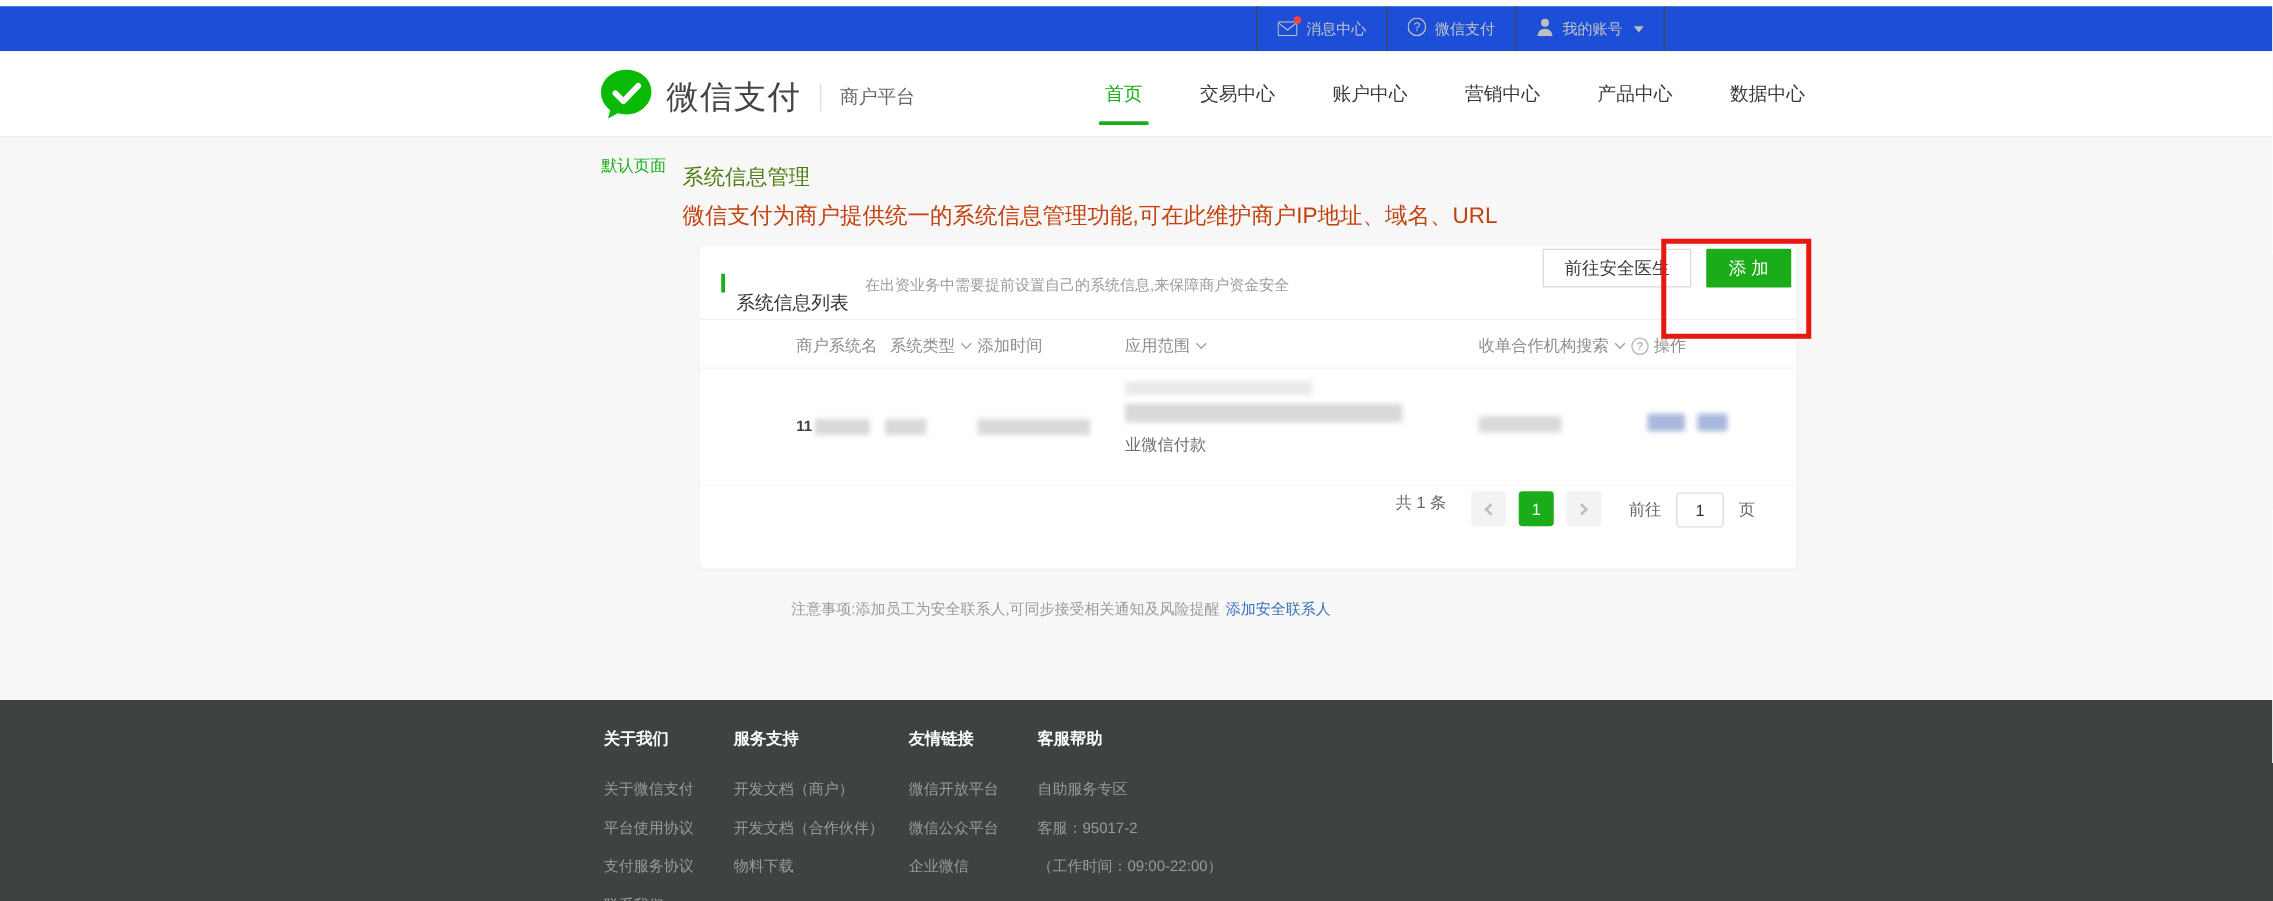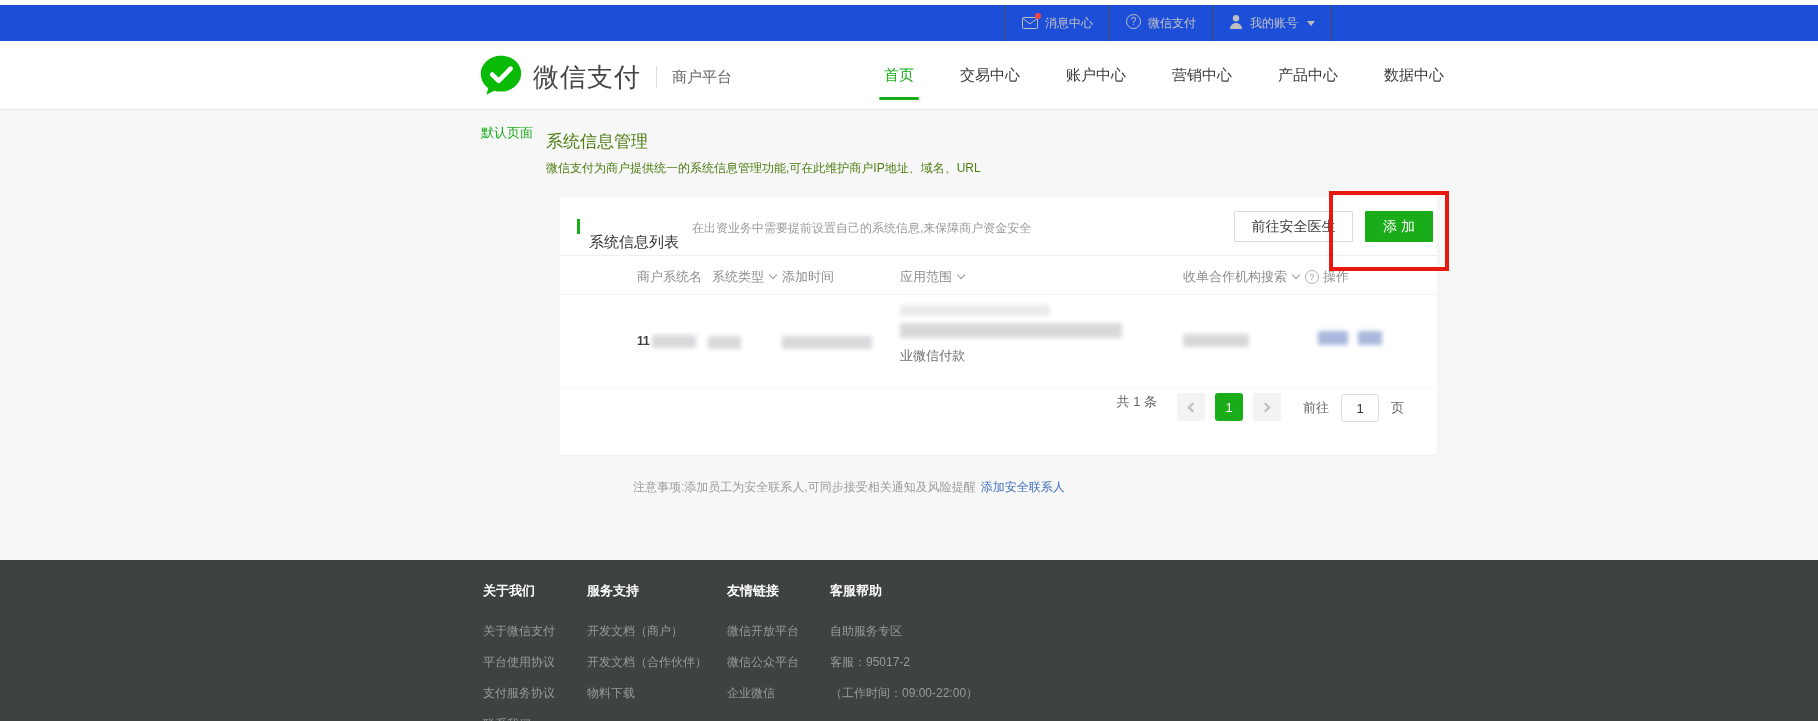--- a/index.html
+++ b/index.html
@@ -28,30 +28,30 @@
   .main-nav { position:absolute; right:372px; top:0; height:100%; display:flex; align-items:center; gap:42px; }
   .nav-item { position:relative; font-size:15px; color:#3a3a3a; cursor:pointer; padding:8px 2px; white-space:nowrap; }
   .nav-item.active { color:#1aad19; }
   .nav-item.active::after { content:""; position:absolute; left:50%; transform:translateX(-50%); bottom:-7px;
                             width:40px; height:3px; background:#1aad19; border-radius:2px; }
 
   
   .main-area { position:absolute; top:110px; left:0; width:100%; height:450px; background:#f7f7f8; }
   .sidebar-entry { position:absolute; left:481px; top:14px; font-size:13px; color:#1aad19; cursor:pointer; }
   .page-title { position:absolute; left:546px; top:20px; font-size:17px; color:#4d7c0f; }
-  .page-subtitle { position:absolute; left:546px; top:50px; font-size:12px; color:#4d7c0f; }
+  .page-subtitle { position:absolute; left:546px; top:50px; font-size:18px; color:#c2410c; }
 
   
   .card { position:absolute; left:560px; top:87px; width:877px; height:258px; background:#fff;
           border-radius:4px; box-shadow:0 1px 3px rgba(0,0,0,0.04); }
   .card-head { position:relative; height:59px; border-bottom:1px solid #f0f0f0; }
   .green-bar { position:absolute; left:17px; top:22px; width:3px; height:15px; background:#1aad19; }
   .card-title { position:absolute; left:29px; top:36px; font-size:15px; font-weight:normal; color:#333; }
   .card-hint { position:absolute; left:132px; top:23px; font-size:12px; color:#9b9b9b; }
-  .btn { position:absolute; top:14px; height:31px; border-radius:1px; font-size:14px; cursor:pointer;
+  .btn { position:absolute; top:2px; height:31px; border-radius:1px; font-size:14px; cursor:pointer;
          font-family:inherit; display:flex; align-items:center; justify-content:center; }
   .btn-doctor { left:674px; width:119px; background:#fff; border:1px solid #d9d9d9; color:#3c3c3c; }
   .btn-add { left:805px; width:68px; background:#1aad19; border:none; color:#fff; }
 
   
   .thead { position:relative; height:39px; border-bottom:1px solid #f3f3f3; font-size:13px; color:#8e8e8e; }
   .th { position:absolute; top:12px; display:flex; align-items:center; gap:6px; white-space:nowrap; }
   .c0{left:77px} .c1{left:152px} .c2{left:222px} .c3{left:340px} .c4{left:623px} .c5{left:763px}
   .chev { width:6px; height:6px; border-right:1px solid #9a9a9a; border-bottom:1px solid #9a9a9a;
           transform:rotate(45deg); margin-top:-4px; }

